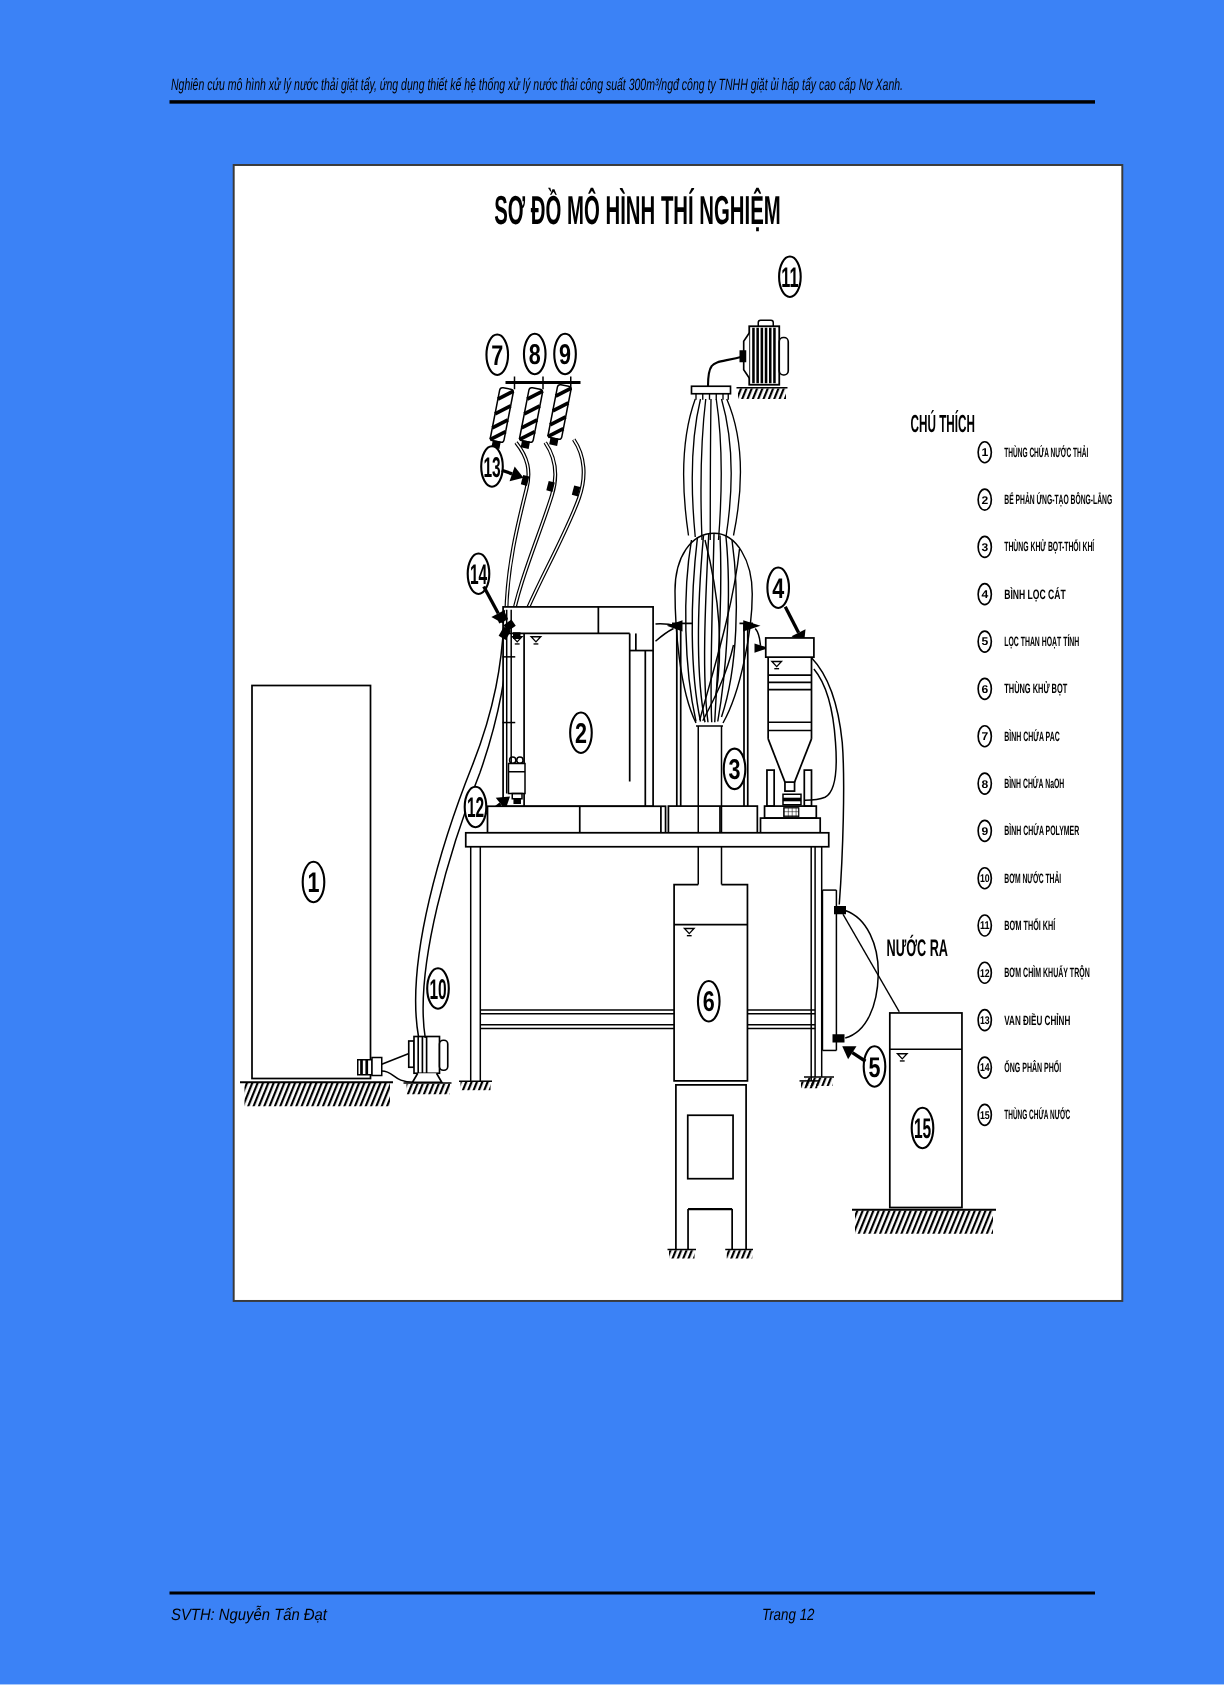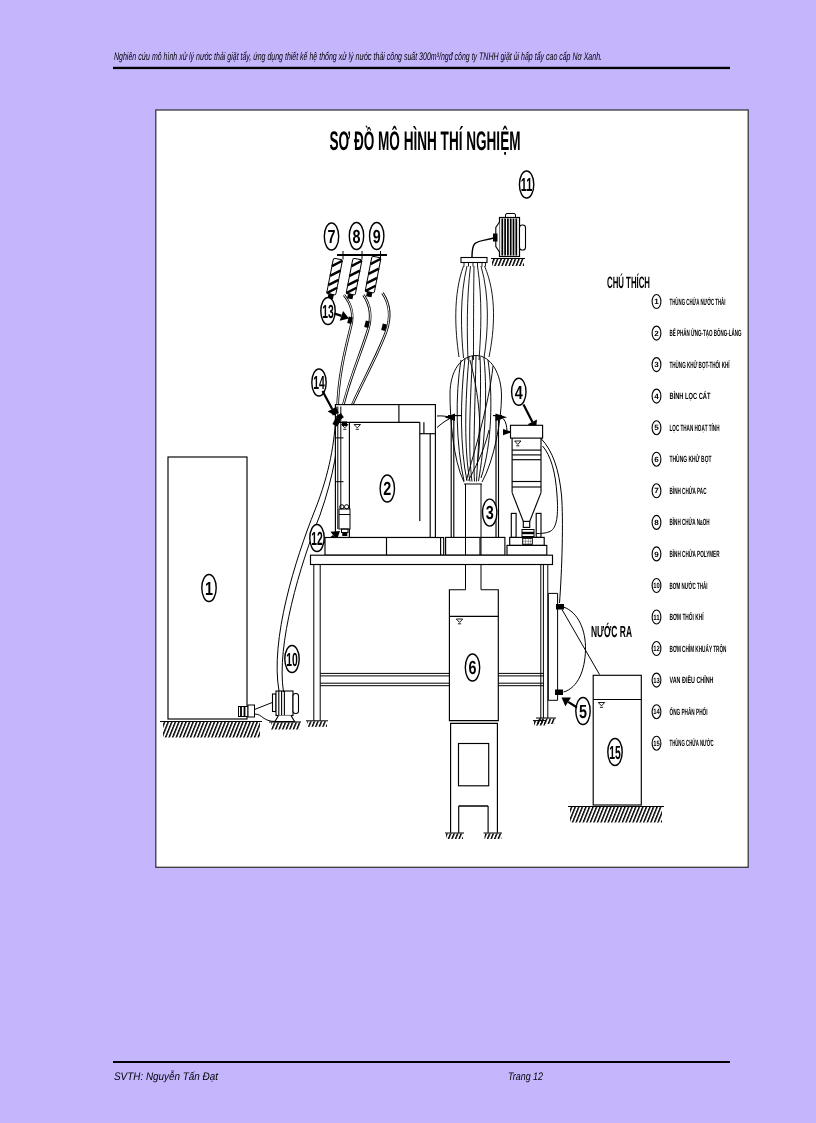--- a/index.html
+++ b/index.html
@@ -1,16 +1,16 @@
 <!DOCTYPE html>
 <html><head>
 <meta charset="utf-8">
 <style>
 html,body{margin:0;padding:0;background:#fff;}
-#page{width:816px;height:1123px;position:relative;background:#c4b5fd;overflow:hidden;text-decoration:underline;}
+#page{width:816px;height:1123px;position:relative;background:#3b82f6;overflow:hidden;text-decoration:underline;}
 svg{display:block;}
 text{font-family:"Liberation Sans",sans-serif;fill:#000;text-rendering:geometricPrecision;}
 </style>
 </head>
 <body>
 <div id="page">
 <svg width="816" height="1123" viewBox="0 0 816 1123">
 <defs>
 <pattern id="hg" patternUnits="userSpaceOnUse" width="3.3" height="3.3" patternTransform="rotate(22)">
 <rect x="0" y="0" width="1.45" height="3.3" fill="#000"></rect>

